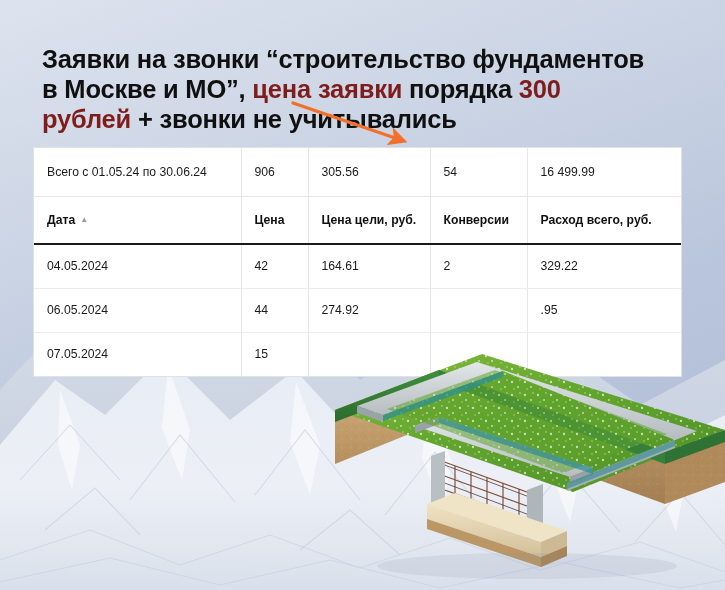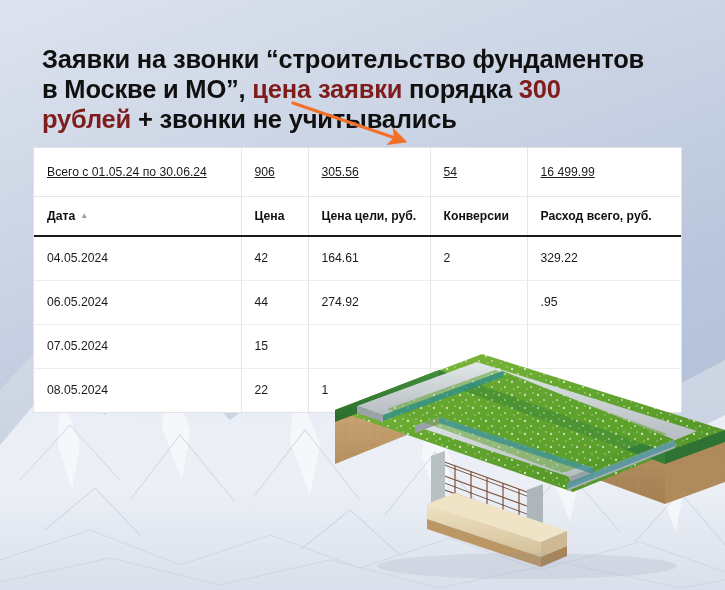--- a/index.html
+++ b/index.html
@@ -90,28 +90,27 @@
     border-right: none;
   }
   #report-table .num { text-align: left; }
   #report-table .lbl { text-align: left; }
 
   
   #report-table tr.totals td {
     height: 48px;
     font-size: 12.2px;
     border-bottom: 1px solid #e6e6e6;
-    text-decoration: underline;
   }
 
   
   #report-table thead.cols th {
     font-weight: 700;
     font-size: 12.2px;
-    height: 40px;
+    height: 48px;
     border-bottom: 2px solid #1a1a1a;
     color: #111111;
   }
   #report-table thead.cols th .sort-caret {
     display: inline-block;
     margin-left: 5px;
     font-size: 8px;
     color: #9a9a9a;
     vertical-align: 2px;
   }
@@ -234,27 +233,20 @@
         <td class="num"></td>
         <td class="num">.95</td>
       </tr>
       <tr>
         <td class="lbl">07.05.2024</td>
         <td class="num">15</td>
         <td class="num"></td>
         <td class="num"></td>
         <td class="num"></td>
       </tr>
-      <tr>
-        <td class="lbl">08.05.2024</td>
-        <td class="num">22</td>
-        <td class="num">1</td>
-        <td class="num"></td>
-        <td class="num"></td>
-      </tr>
     </tbody>
 </table>
 
 <div id="foundation">
   <svg viewBox="0 0 398 230" xmlns="http://www.w3.org/2000/svg">
     <defs>
       <linearGradient id="grassTop" x1="0" y1="0" x2="1" y2="1">
         <stop offset="0%" stop-color="#86bb3e"></stop>
         <stop offset="45%" stop-color="#63a62e"></stop>
         <stop offset="100%" stop-color="#4e8f26"></stop>

